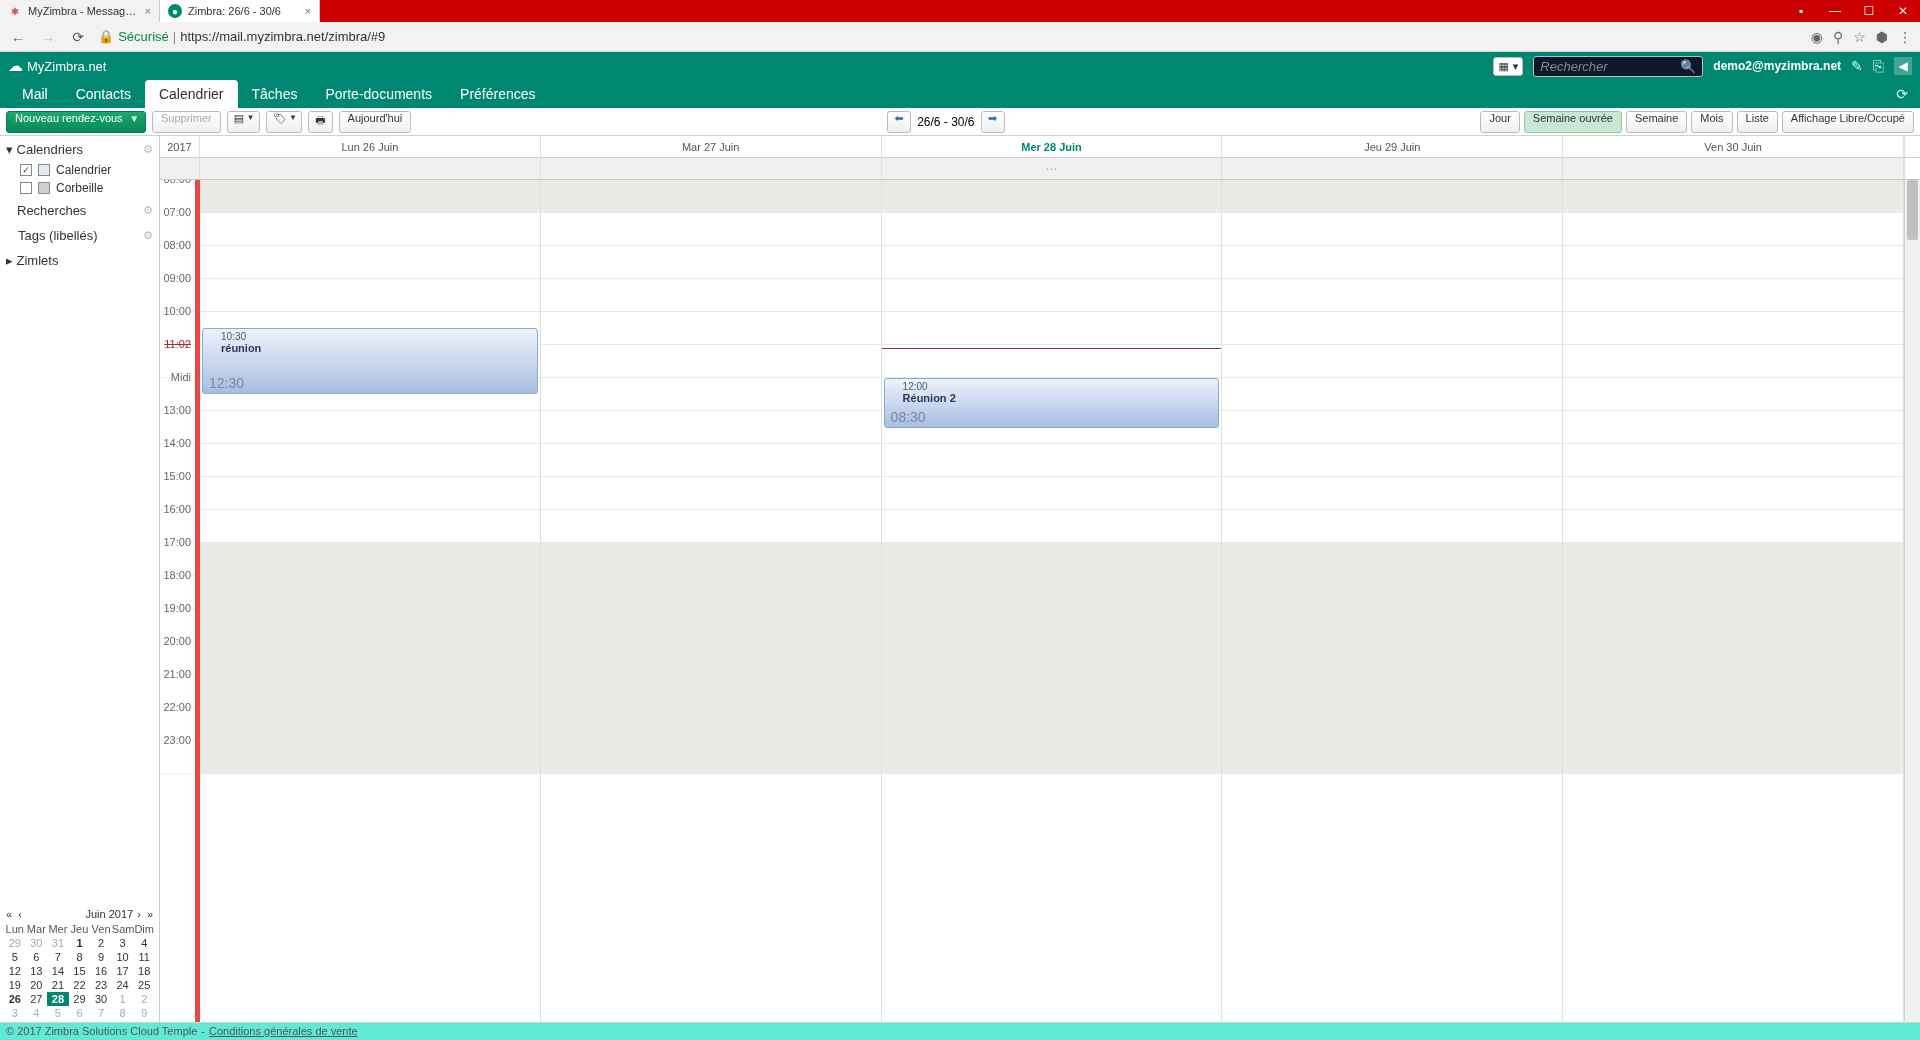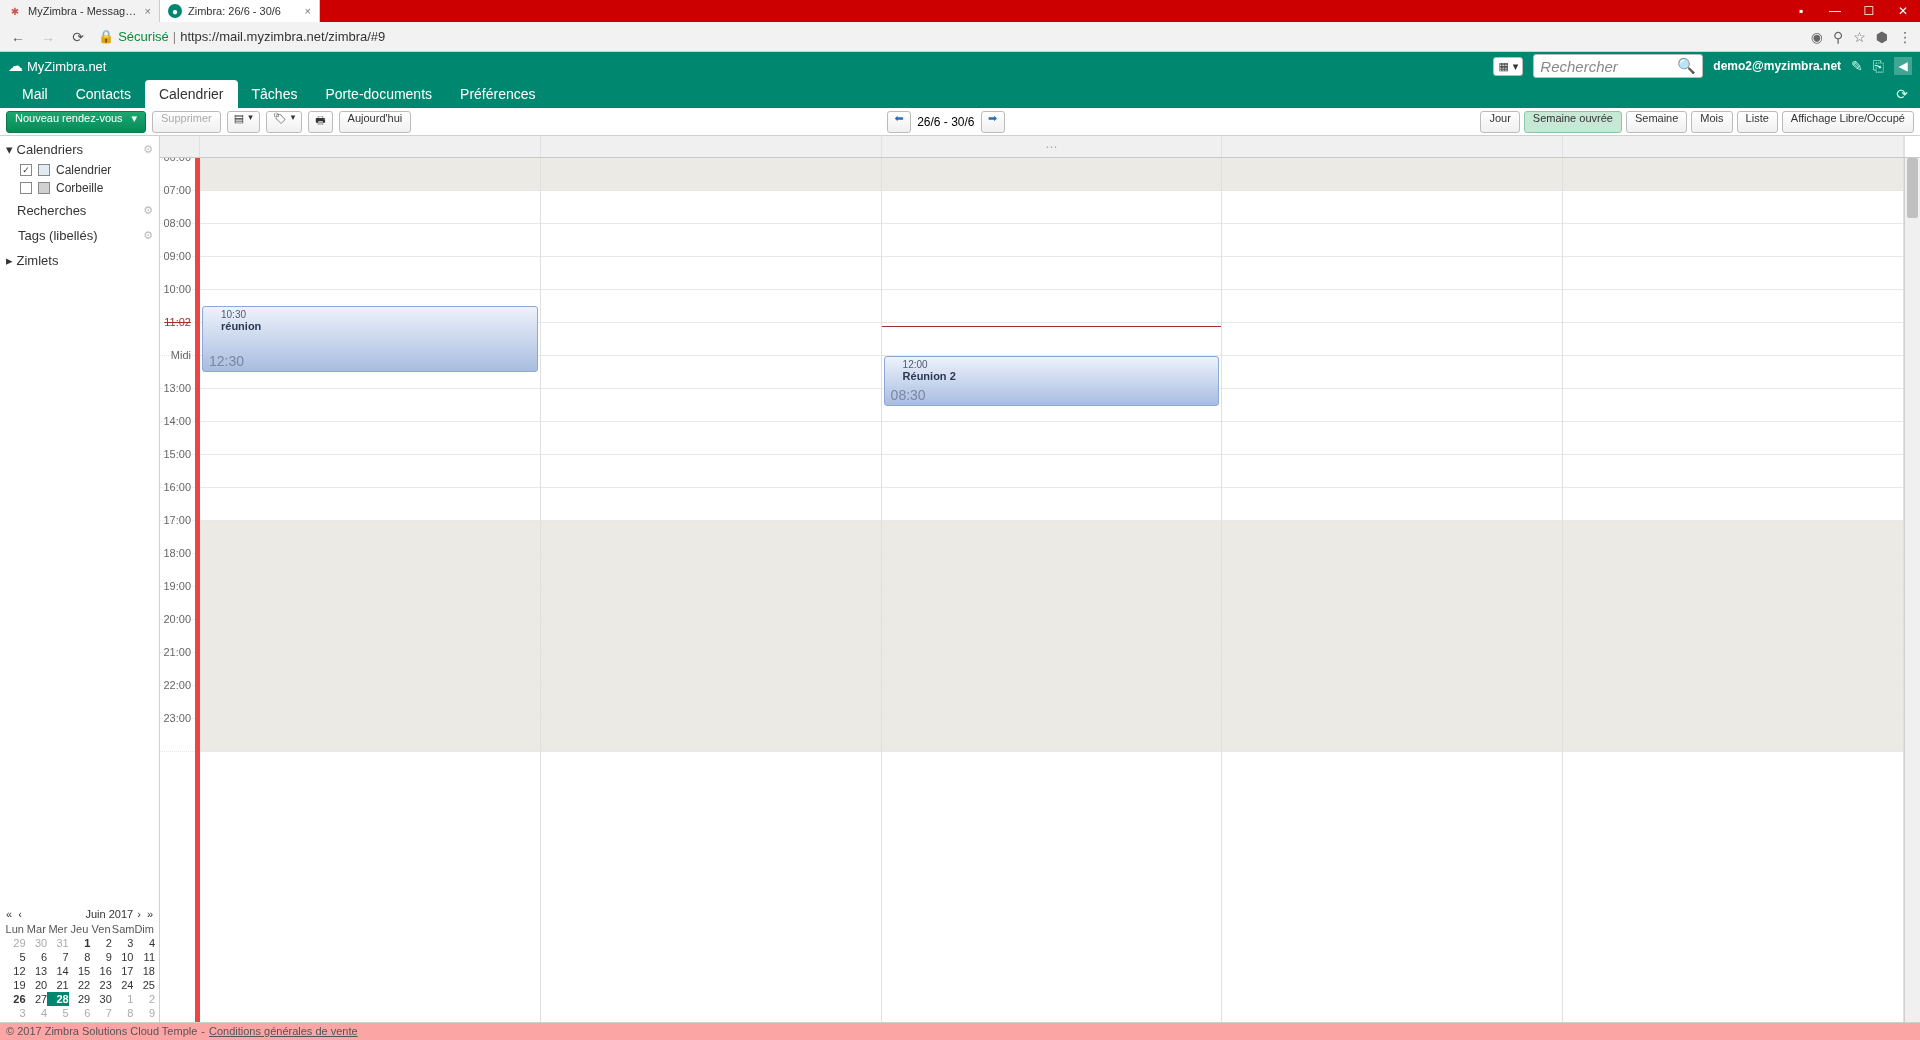--- a/index.html
+++ b/index.html
@@ -21,21 +21,21 @@
 .url { flex: 1; display: flex; align-items: center; gap: 4px; color: #333; font-size: 13px; }
 .url .secure { color: #0a8a3a; }
 .chrome-right { display: flex; gap: 10px; color: #666; font-size: 14px; }
 
 
 .zheader { height: 28px; background: #00876f; display: flex; align-items: center; padding: 0 8px; color: #fff; }
 .logo { display: flex; align-items: center; gap: 4px; font-size: 13px; font-weight: 500; }
 .logo .cloud { font-size: 15px; }
 .search-wrap { margin-left: auto; display: flex; align-items: center; gap: 10px; }
 .search-sel { background: #fff; border: 1px solid #bbb; border-radius: 3px; padding: 2px 4px; display: flex; align-items: center; gap: 4px; color: #333; font-size: 11px; }
-.search-box { width: 170px; background: #ffffff; border: 1px solid #bbb; border-radius: 3px; padding: 2px 6px; display: flex; align-items: center; color: #888; font-style: italic; font-size: 15px; }
+.search-box { width: 170px; background: #0f172a; border: 1px solid #bbb; border-radius: 3px; padding: 2px 6px; display: flex; align-items: center; color: #888; font-style: italic; font-size: 13px; }
 .search-box .mag { margin-left: auto; color: #888; font-style: normal; }
 .userlbl { font-size: 12px; font-weight: 700; }
 .hicons { display: flex; gap: 10px; font-size: 14px; color: #cfe; }
 .collapsearrow { width: 18px; height: 18px; background: rgba(255,255,255,0.25); display: flex; align-items: center; justify-content: center; }
 
 
 .znav { height: 28px; background: #00876f; display: flex; align-items: flex-end; padding: 0 8px; gap: 0; position: relative; }
 .znav .refresh { position: absolute; right: 12px; top: 6px; color: #cfe; font-size: 14px; }
 .ntab { padding: 6px 14px 6px 14px; color: #fff; font-size: 14px; cursor: pointer; }
 .ntab.active { background: #fff; color: #333; border-radius: 4px 4px 0 0; }
@@ -59,21 +59,21 @@
 .chk { width: 12px; height: 12px; border: 1px solid #888; display: flex; align-items: center; justify-content: center; font-size: 9px; background: #fff; }
 .colbox { width: 12px; height: 12px; border: 1px solid #888; background: #e2eaf4; }
 .colbox.gray { background: #d0d0d0; }
 
 
 .minical { margin-top: auto; padding: 2px 4px; font-size: 11px; color: #333; }
 .minical-head { display: flex; align-items: center; justify-content: center; gap: 2px; padding: 2px 0; }
 .minical-head .nav { cursor: pointer; padding: 0 2px; }
 .minical table { width: 100%; border-collapse: collapse; table-layout: fixed; }
 .minical th { font-weight: normal; color: #555; padding: 1px 0; text-align: center; }
-.minical td { text-align: right; padding: 1px 0; cursor: pointer; margin-left: 24px; }
+.minical td { text-align: center; padding: 1px 0; cursor: pointer; margin-left: 24px; }
 .minical td.other { color: #aaa; }
 .minical td.bold { font-weight: bold; }
 .minical td.today { background: #00876f; color: #fff; font-weight: bold; }
 
 
 .calarea { flex: 1; display: flex; flex-direction: column; position: relative; }
 .dayheaders { display: flex; height: 22px; border-bottom: 1px solid #d0d0d0; font-size: 11px; color: #555; }
 .yearcell { width: 40px; display: flex; align-items: center; justify-content: center; border-right: 1px solid #e0e0e0; }
 .daycell { flex: 1; display: flex; align-items: center; justify-content: center; border-right: 1px solid #e0e0e0; }
 .daycell.today { color: #00876f; font-weight: bold; }
@@ -94,21 +94,21 @@
 .scrollbar { width: 16px; background: #f0f0f0; border-left: 1px solid #d0d0d0; position: relative; }
 .scrollbar .thumb { position: absolute; left: 2px; right: 2px; top: 0; height: 60px; background: #c0c0c0; border-radius: 2px; }
 
 .event { position: absolute; left: 2px; right: 2px; border: 1px solid #8aa9d6; border-radius: 3px; background: linear-gradient(#eef2fb, #a8bde0); padding: 2px 18px; font-size: 11px; color: #2a3a55; overflow: hidden; }
 .event .etime { font-size: 10px; color: #4a5a75; }
 .event .etitle { font-weight: bold; }
 .event .eend { font-size: 14px; color: #7a86a0; position: absolute; bottom: 2px; left: 6px; }
 .nowline { position: absolute; left: 0; right: 0; border-top: 1px solid #a03030; }
 
 
-.footer { height: 18px; background: #fca5a5; border-top: 1px solid #d0d0d0; font-size: 11px; color: #555; padding: 2px 6px; display: flex; gap: 4px; }
+.footer { height: 18px; background: #5eead4; border-top: 1px solid #d0d0d0; font-size: 11px; color: #555; padding: 2px 6px; display: flex; gap: 4px; }
 .footer a { color: #555; text-decoration: underline; }
 
 .strike { text-decoration: line-through; color: #a03030; font-size: 11px; }
 </style>
 </head>
 <body>
 
 <div class="titlebar">
   <div class="tab">
     <span class="favicon" style="color:#c55">✱</span>
@@ -320,20 +320,29 @@
               <td class="other">7</td>
               <td class="other">8</td>
               <td class="other">9</td>
             </tr>
           </tbody>
       </table>
     </div>
   </div>
 
   <div class="calarea">
+    <div class="dayheaders">
+      <div class="yearcell">2017</div>
+      <div class="daycell">Lun 26 Juin</div>
+      <div class="daycell">Mar 27 Juin</div>
+      <div class="daycell today">Mer 28 Juin</div>
+      <div class="daycell">Jeu 29 Juin</div>
+      <div class="daycell">Ven 30 Juin</div>
+      <div class="scrollstub"></div>
+    </div>
     <div class="allday">
       <div class="yearcell"></div>
       <div class="daycell"></div>
         <div class="daycell"></div>
       <div class="daycell">
           <div class="grip">⋯</div>
         </div>
       <div class="daycell"></div>
         <div class="daycell"></div>
       <div class="scrollstub"></div>

